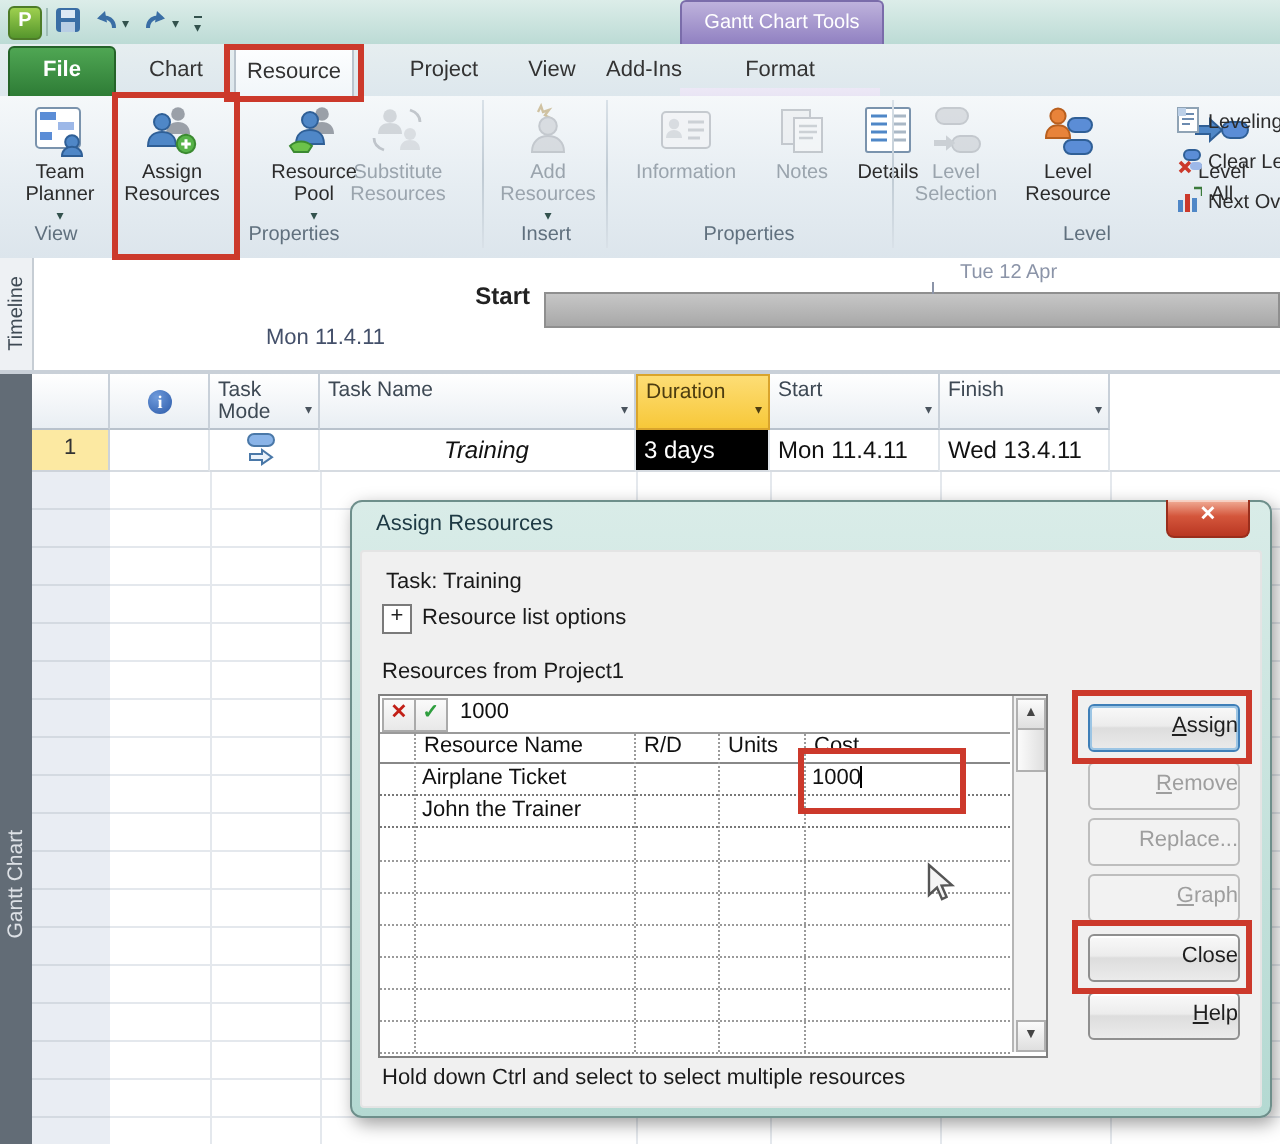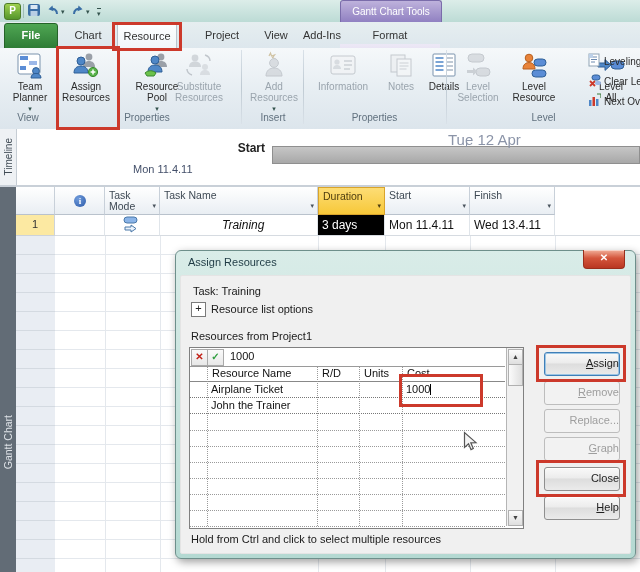--- a/index.html
+++ b/index.html
@@ -308,21 +308,21 @@
     <div class="abs glabel" style="left:447px;width:193px;">Level</div>
   </div>
 
   <div class="abs" style="left:0;top:129px;width:640px;height:56px;background:#fff;">
     <div class="abs tl-strip">
       <span class="vt">Timeline</span>
     </div>
     <div class="abs" style="left:150px;top:12px;width:115px;text-align:right;font-weight:bold;font-size:12px;color:#222;">Start</div>
     <div class="abs tl-bar"></div>
     <div class="abs" style="left:133px;top:34px;font-size:11px;color:#44506a;">Mon 11.4.11</div>
-    <div class="abs" style="left:448px;top:2px;font-size:15px;color:#8b94a8;">Tue 12 Apr</div>
+    <div class="abs" style="left:480px;top:2px;font-size:10px;color:#8b94a8;">Tue 12 Apr</div>
     <div class="abs" style="left:466px;top:12px;width:1px;height:6px;background:#8b94a8;"></div>
   </div>
   <div class="abs" style="left:0;top:185px;width:640px;height:2px;background:#c9d0d8;"></div>
 
   <div class="abs" style="left:0;top:187px;width:16px;height:385px;background:#626c76;border-right:1px solid #4e575f;">
     <span class="vt abs" style="left:2px;top:228px;font-size:10.5px;color:#dde1e6;">Gantt Chart</span>
   </div>
 
   <div class="abs hcell" style="left:16px;width:39px;"></div>
   <div class="abs hcell" style="left:55px;width:50px;">
@@ -427,21 +427,21 @@
         </div>
       </div>
 
       <div class="dbtn focus u1" style="top:76px;">Assign</div>
       <div class="dbtn dis u1" style="top:105px;">Remove</div>
       <div class="dbtn dis" style="top:133px;">Replace...</div>
       <div class="dbtn dis u1" style="top:161px;">Graph</div>
       <div class="dbtn" style="top:191px;">Close</div>
       <div class="dbtn u1" style="top:220px;">Help</div>
 
-      <div class="abs" style="left:10px;top:257px;color:#1a1a1a;">Hold from Ctrl and click to select multiple resources</div>
+      <div class="abs" style="left:10px;top:257px;color:#1a1a1a;">Hold down Ctrl and select to select multiple resources</div>
     </div>
   </div>
 
   <div class="abs redbox" style="left:112px;top:22px;width:64px;height:23px;"></div>
   <div class="abs redbox" style="left:56px;top:46px;width:58px;height:78px;"></div>
   <div class="abs redbox" style="left:399px;top:374px;width:78px;height:27px;"></div>
   <div class="abs redbox" style="left:536px;top:345px;width:84px;height:31px;"></div>
   <div class="abs redbox" style="left:536px;top:460px;width:84px;height:31px;"></div>
 
   <div class="abs" style="left:463px;top:431px;z-index:95;">

